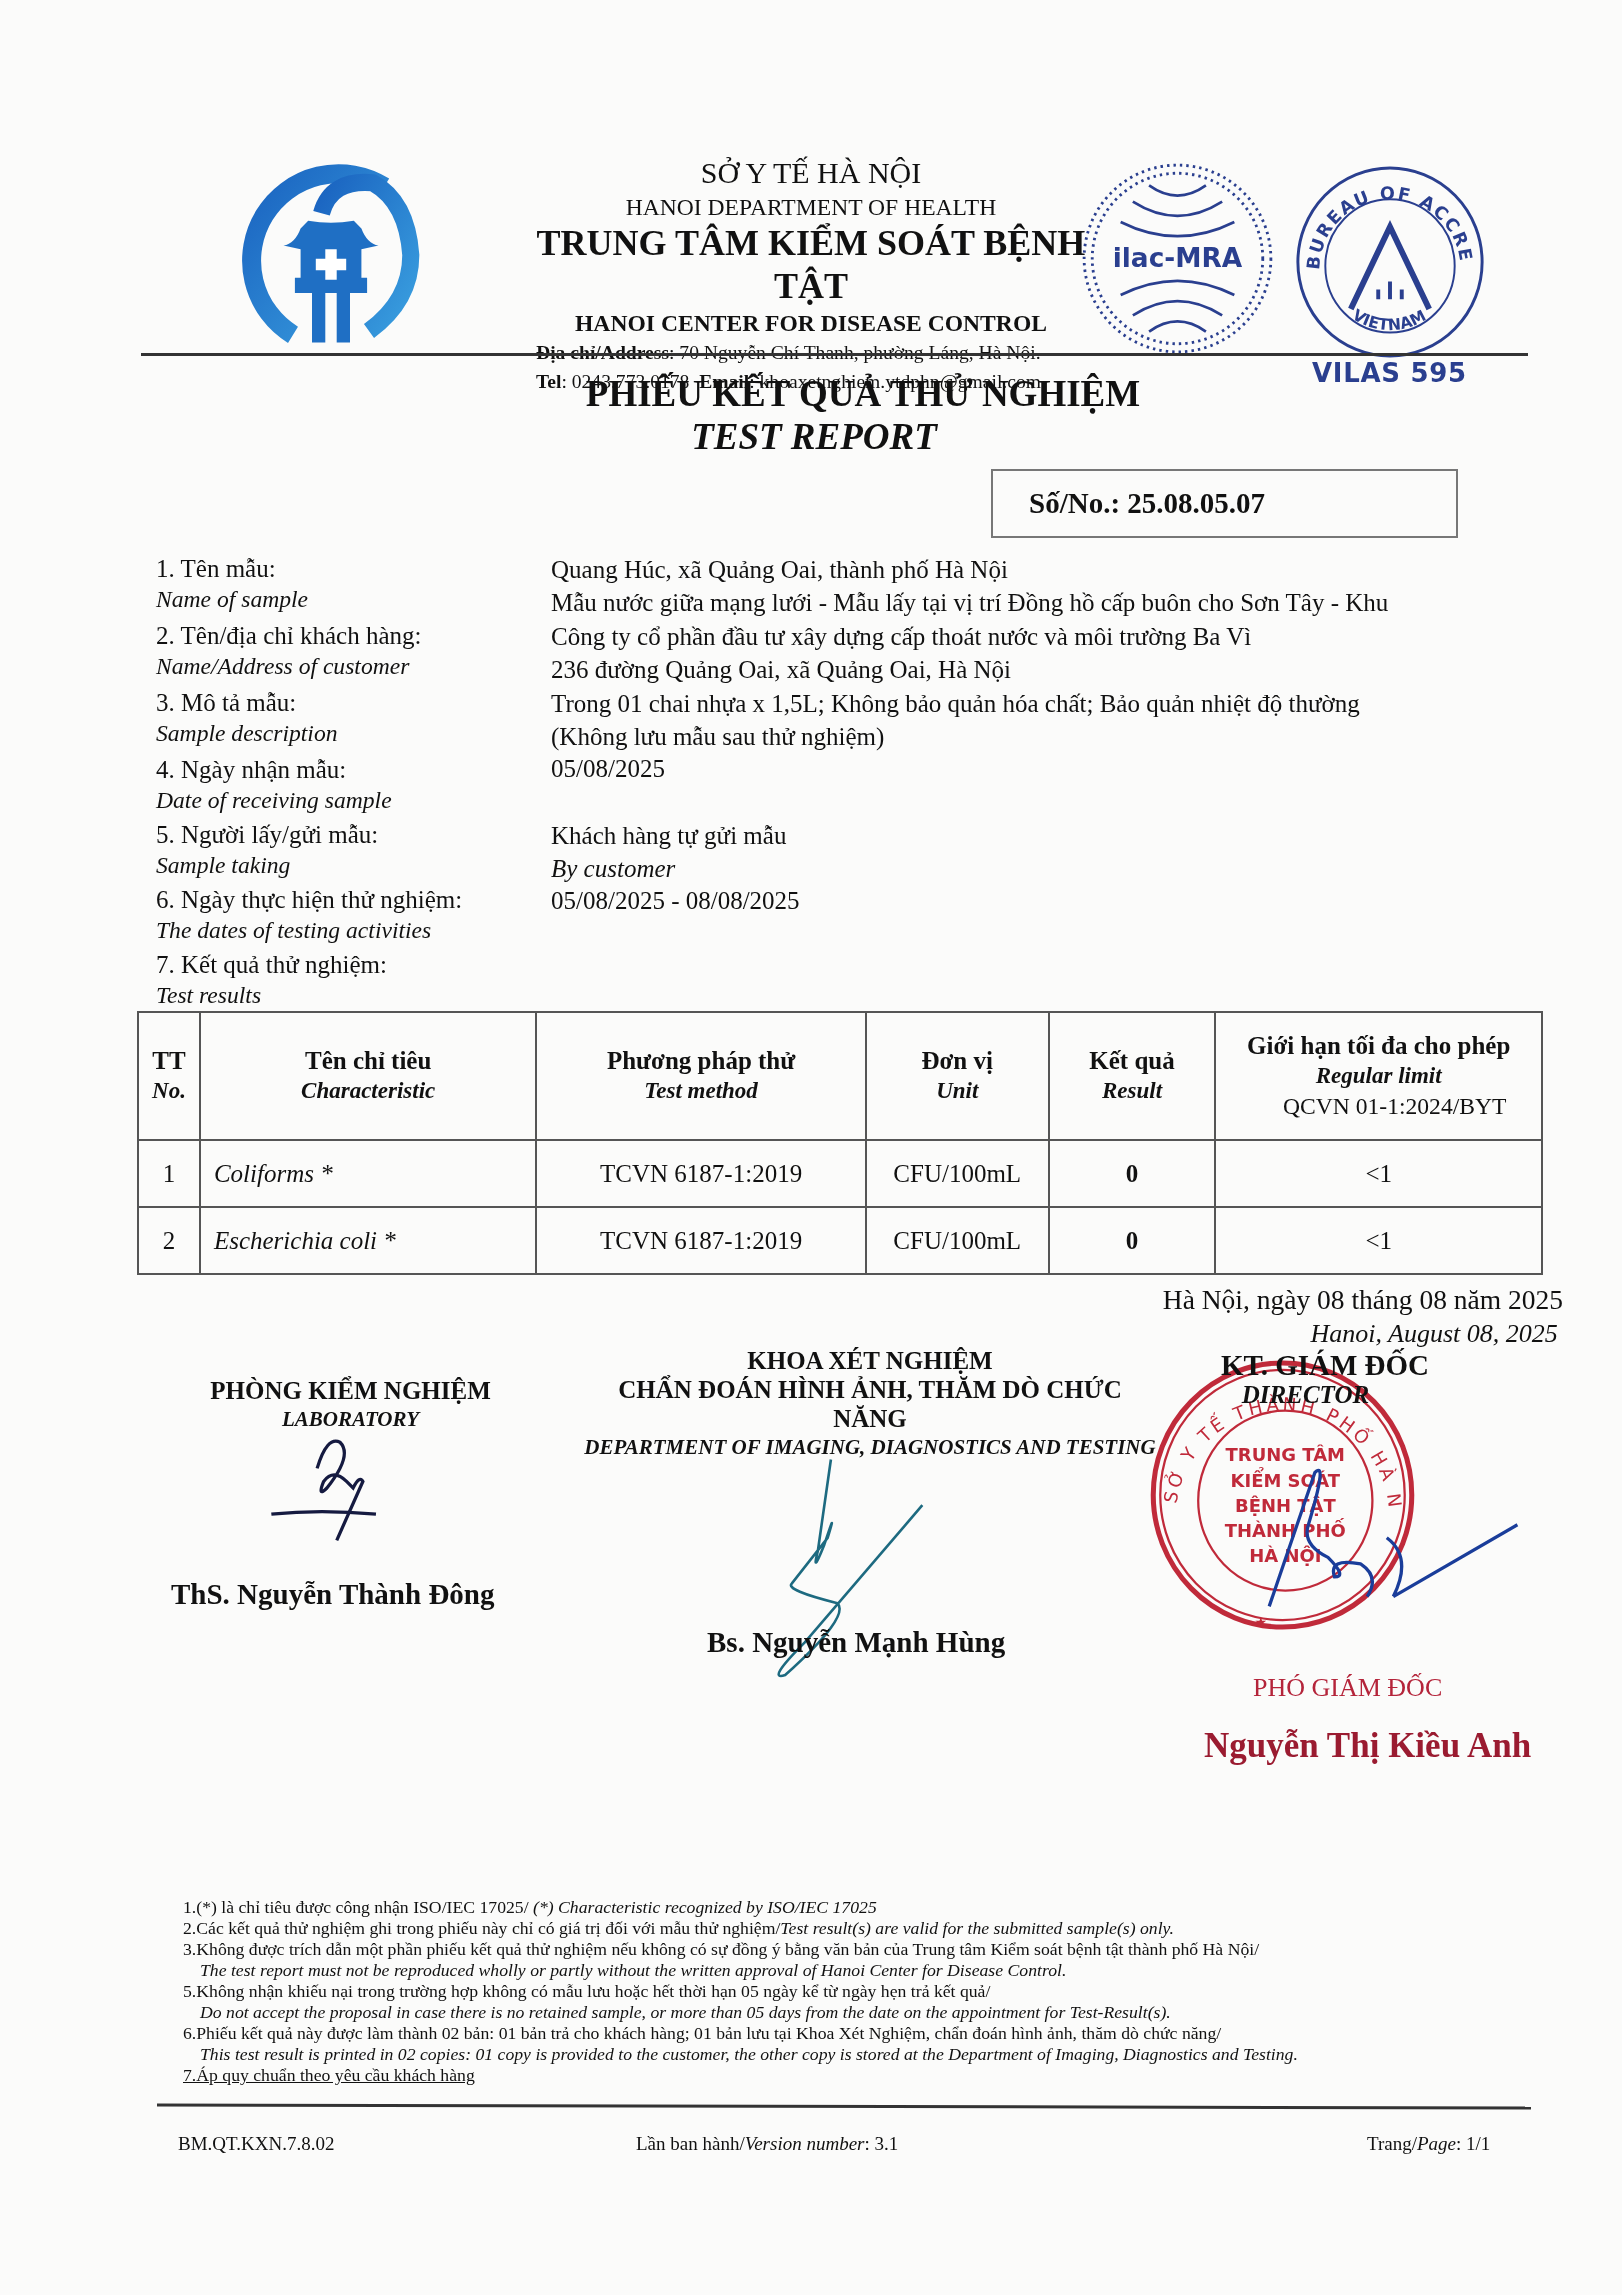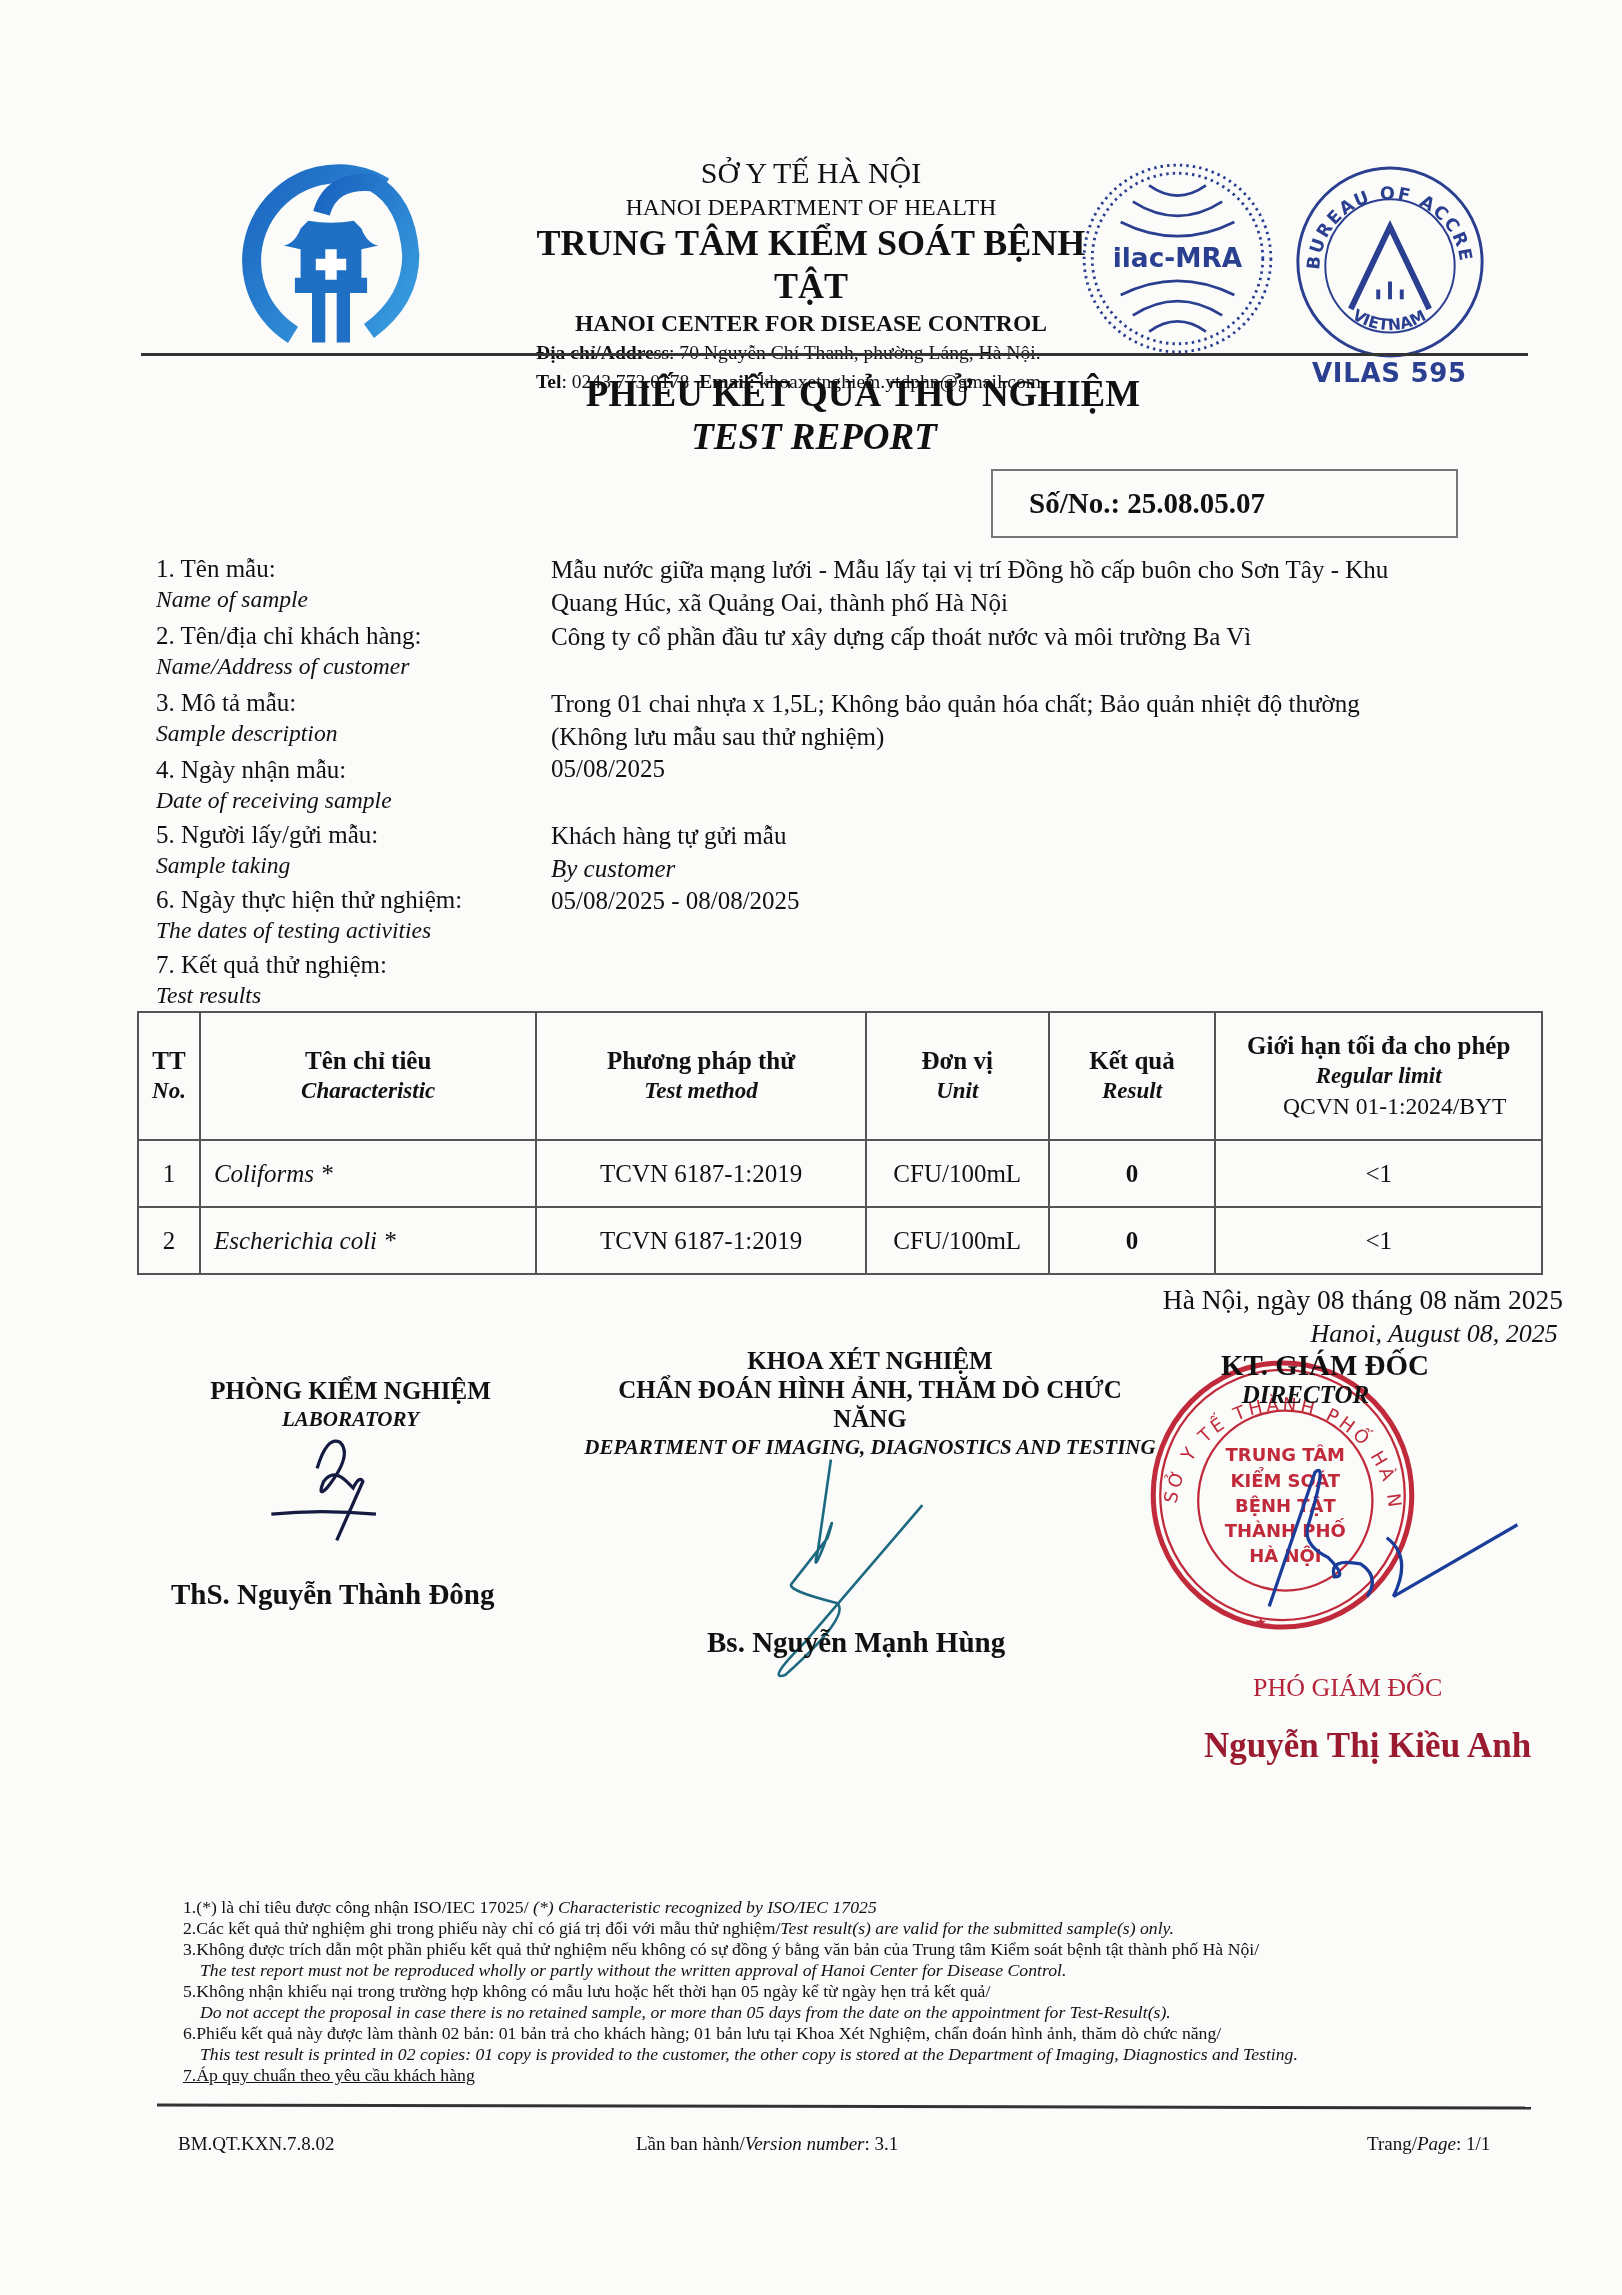--- a/index.html
+++ b/index.html
@@ -152,30 +152,31 @@
 </div>
 <div id="nobox" class="abs">
   <span>Số/No.: 25.08.05.07</span>
 </div>
 
 <div class="abs lbl" style="top:553px">
   <div>1. Tên mẫu:</div>
   <div class="en">Name of sample</div>
 </div>
 <div class="abs val" style="top:553px">
+  <div>Quang Húc, xã Quảng Oai, thành phố Hà Nội</div>
   <div>Mẫu nước giữa mạng lưới - Mẫu lấy tại vị trí Đồng hồ cấp buôn cho Sơn Tây - Khu</div>
-  <div>Quang Húc, xã Quảng Oai, thành phố Hà Nội</div>
 </div>
 
 <div class="abs lbl" style="top:620px">
   <div>2. Tên/địa chỉ khách hàng:</div>
   <div class="en">Name/Address of customer</div>
 </div>
 <div class="abs val" style="top:620px">
   <div>Công ty cổ phần đầu tư xây dựng cấp thoát nước và môi trường Ba Vì</div>
+  <div>236 đường Quảng Oai, xã Quảng Oai, Hà Nội</div>
 </div>
 
 <div class="abs lbl" style="top:687px">
   <div>3. Mô tả mẫu:</div>
   <div class="en">Sample description</div>
 </div>
 <div class="abs val" style="top:687px">
   <div>Trong 01 chai nhựa x 1,5L; Không bảo quản hóa chất; Bảo quản nhiệt độ thường</div>
   <div>(Không lưu mẫu sau thử nghiệm)</div>
 </div>

